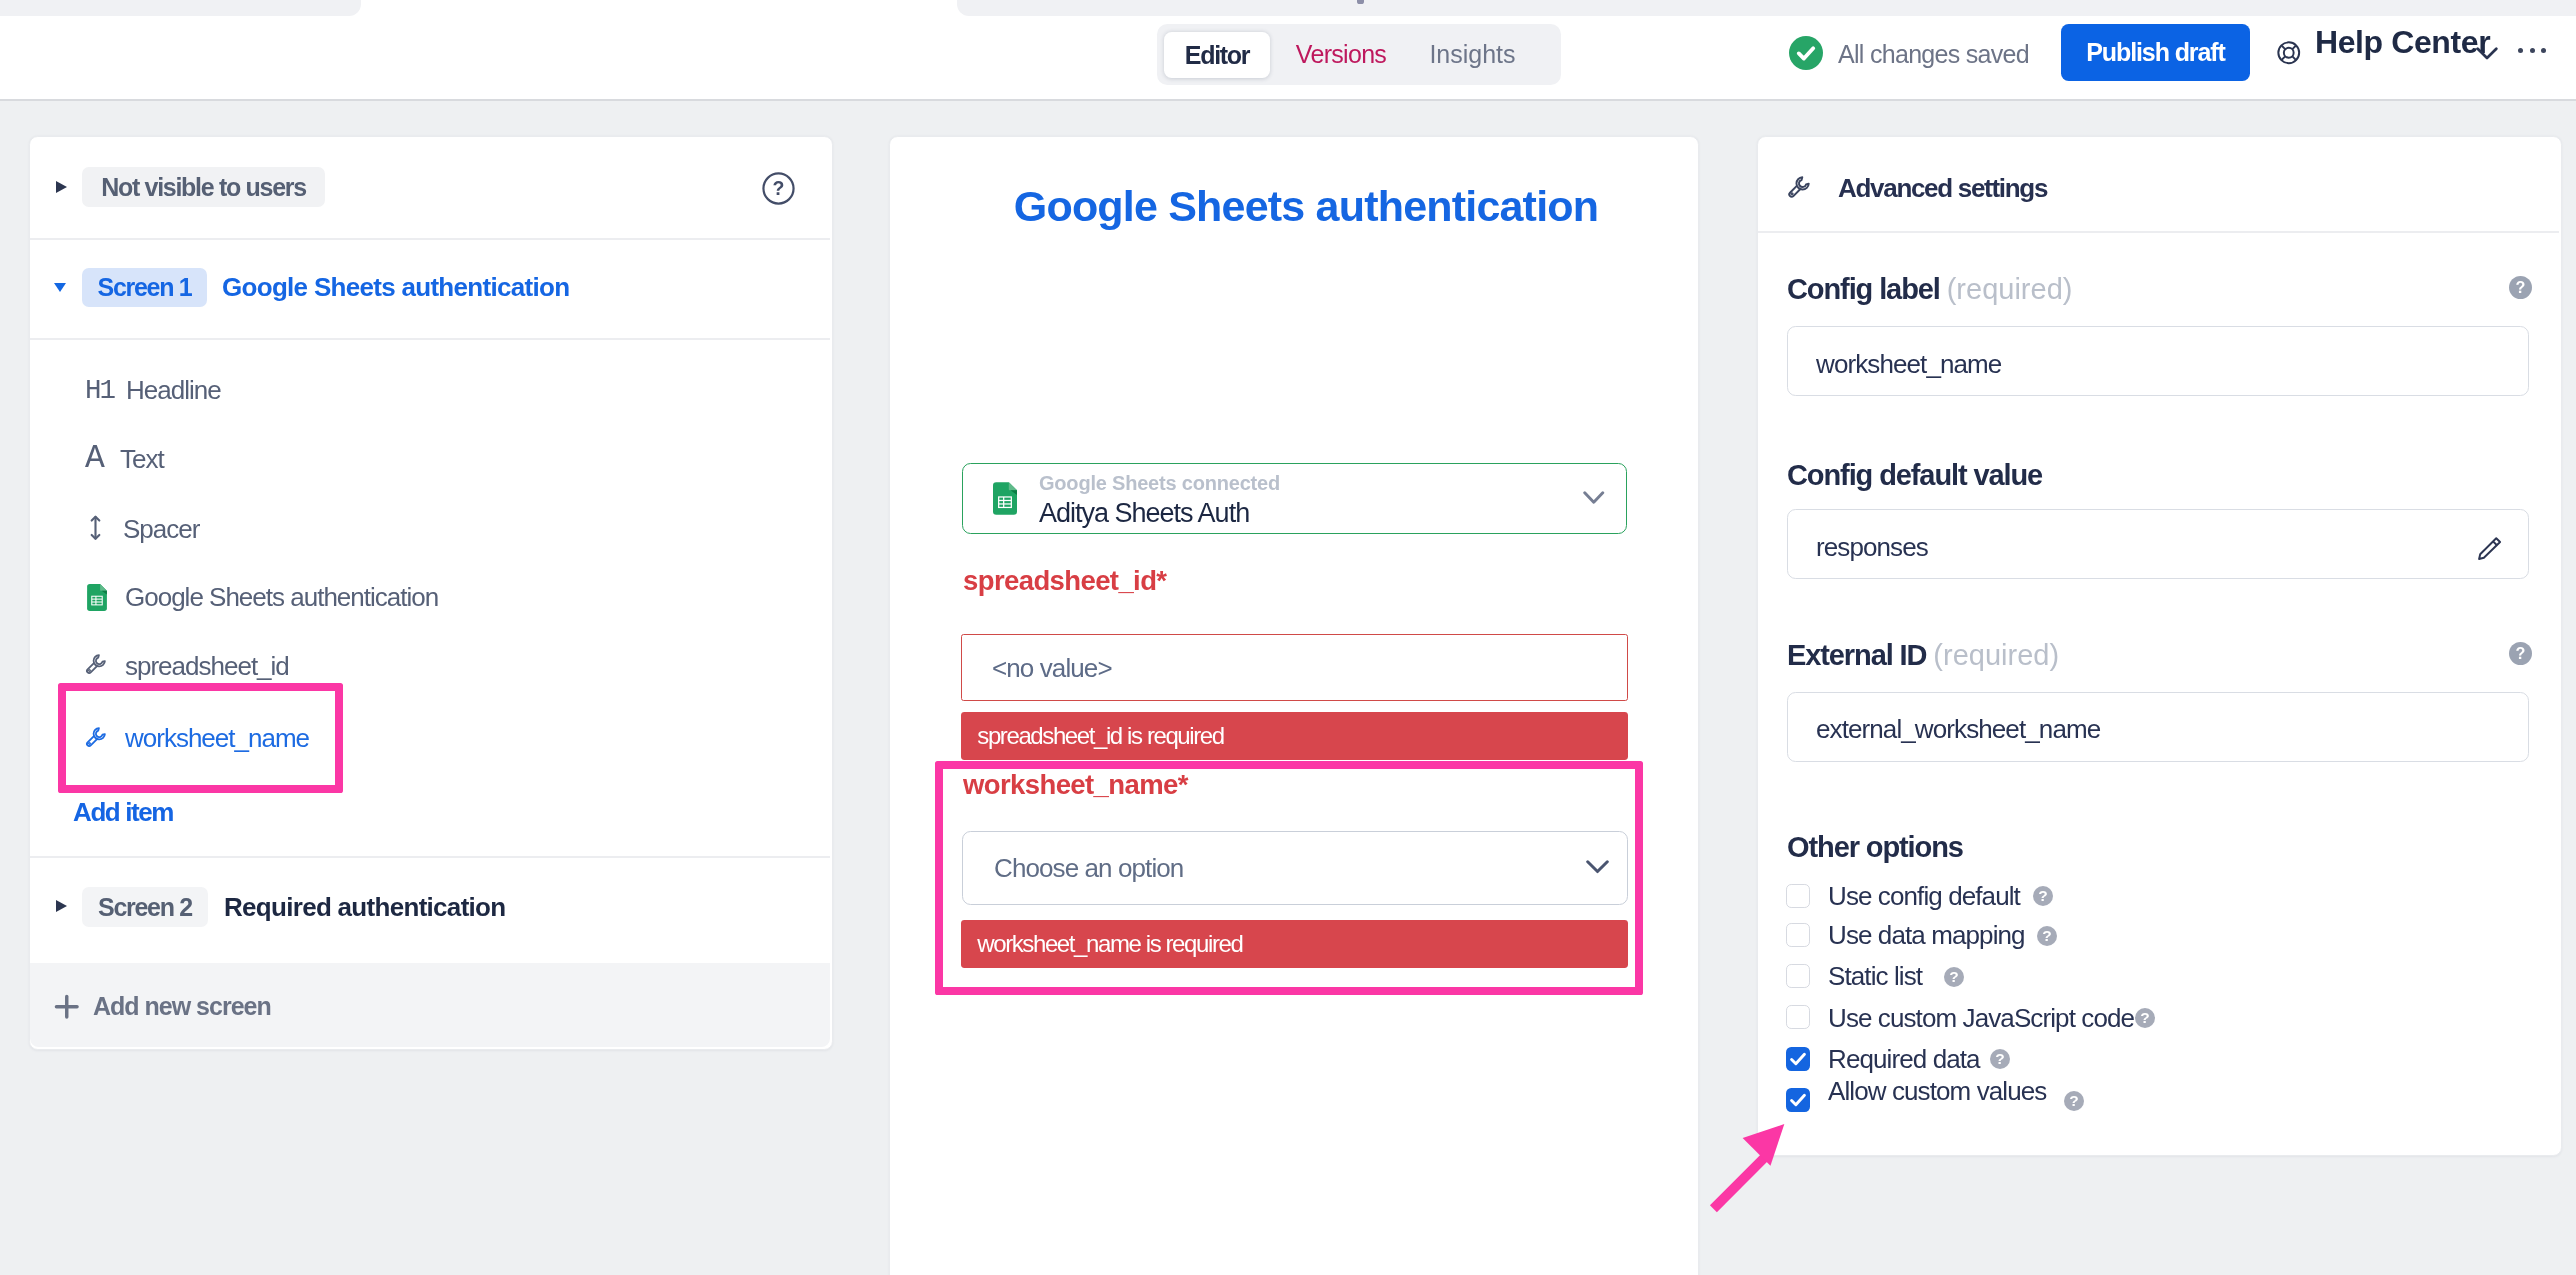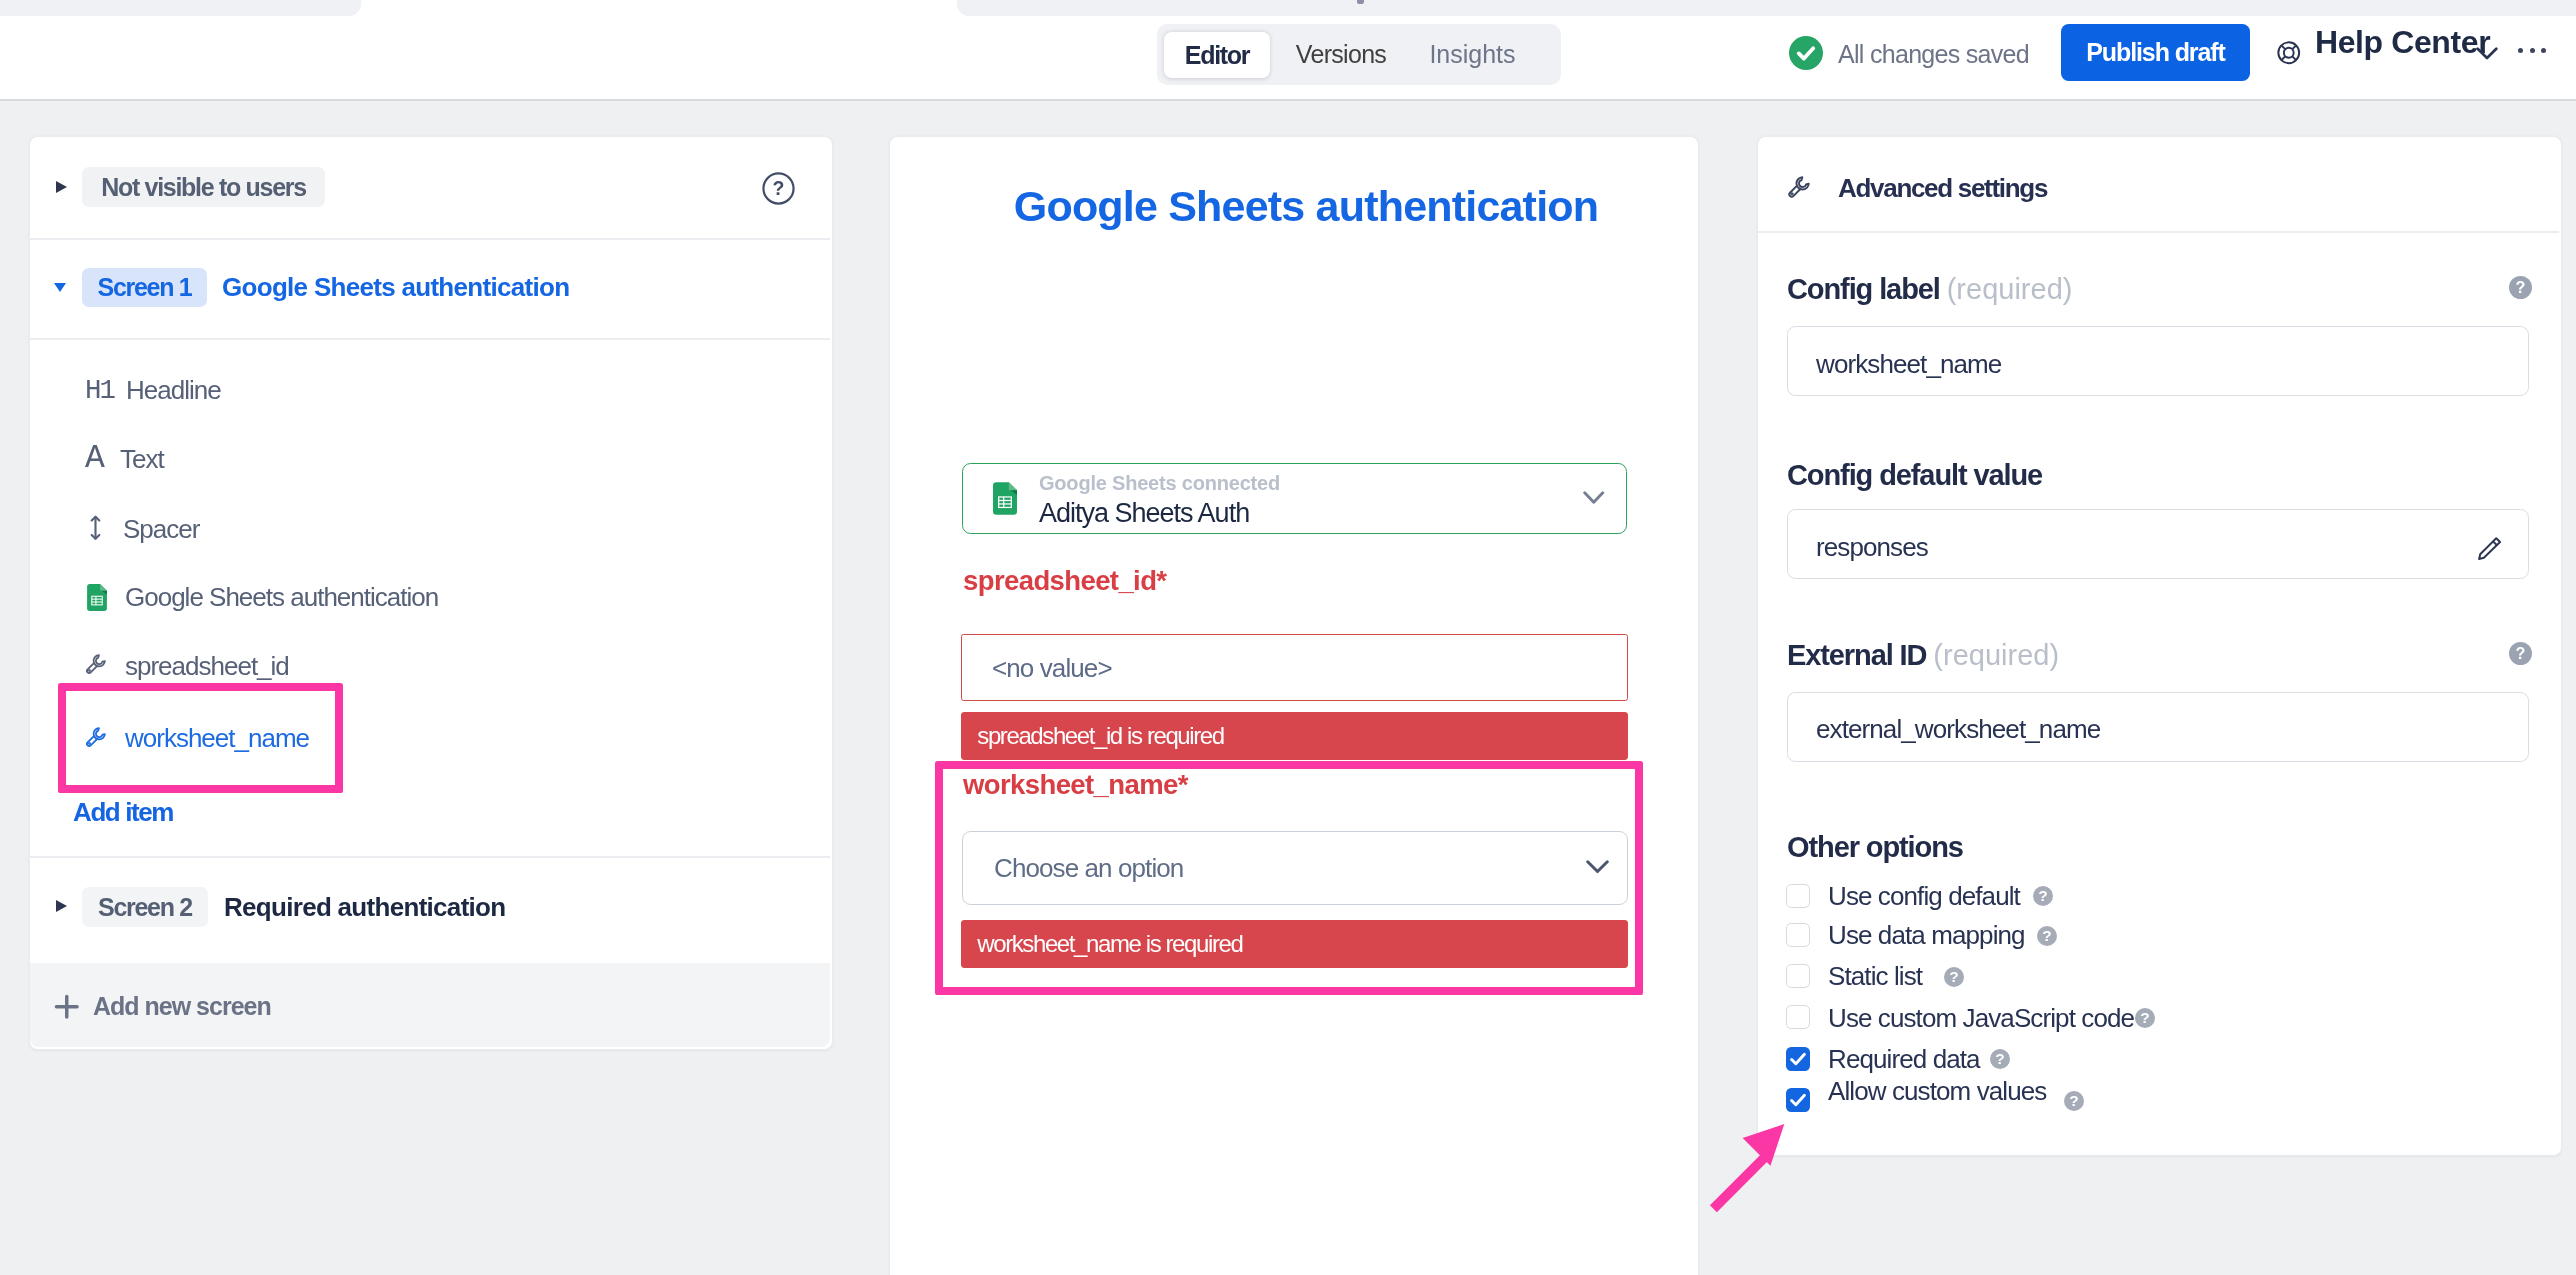--- a/index.html
+++ b/index.html
@@ -24,21 +24,21 @@
 <div class="abs" style="left:0;top:0;width:361px;height:15.5px;background:#f0f1f4;border-bottom-right-radius:12px;"></div>
 <div class="abs" style="left:957px;top:0;width:1619px;height:15.5px;background:#f0f1f4;border-bottom-left-radius:12px;"></div>
 <div class="abs" style="left:1357px;top:0;width:6.9px;height:4.3px;background:#8d8fa8;border-radius:0 0 2.6px 2.6px;"></div>
 
 <div class="abs" style="left:0;top:15.5px;width:2576px;height:83px;background:#fff;"></div>
 <div class="abs" style="left:0;top:99px;width:2576px;height:1.7px;background:#d8dade;"></div>
 
 <div class="abs" style="left:1157px;top:24px;width:404px;height:61px;background:#f0f1f4;border-radius:10.3px;"></div>
 <div class="abs" style="left:1164px;top:32px;width:106px;height:46px;background:#fff;border-radius:7.7px;box-shadow:0 0.9px 4.3px rgba(30,42,72,0.18);"></div>
 <div class="row" style="left:1164px;top:32px;width:106px;height:46px;justify-content:center;font-size:25px;font-weight:700;letter-spacing:-1.3px;color:#212b46;">Editor</div>
-<div class="row" style="left:1270px;top:24px;width:142px;height:61px;justify-content:center;font-size:25px;letter-spacing:-0.7px;color:#404040;">Versions</div>
+<div class="row" style="left:1270px;top:24px;width:142px;height:61px;justify-content:center;font-size:25px;letter-spacing:-0.7px;color:#be185d;">Versions</div>
 <div class="row" style="left:1404px;top:24px;width:137px;height:61px;justify-content:center;font-size:25px;color:#6d7589;">Insights</div>
 
 <svg class="abs" style="left:1789px;top:36px;" width="34" height="34" viewBox="0 0 40 40">
   <circle cx="20" cy="20" r="20" fill="#27a567"></circle>
   <path d="M11.5 20.5 L17.5 26.5 L28.5 14.5" fill="none" stroke="#fff" stroke-width="4.5" stroke-linecap="round" stroke-linejoin="round"></path>
 </svg>
 <div class="row" style="left:1838px;top:15.5px;height:77px;font-size:25px;letter-spacing:-0.7px;color:#6d7487;">All changes saved</div>
 <div class="row" style="left:2061px;top:24px;width:189px;height:57px;justify-content:center;background:#0b63e4;border-radius:7.7px;font-size:25px;font-weight:700;letter-spacing:-1.1px;color:#fff;">Publish draft</div>
 <svg class="abs" style="left:2275px;top:39px;" width="27.5" height="27.5" viewBox="0 0 32 32">
   <circle cx="16" cy="16" r="12.1" fill="none" stroke="#2a3450" stroke-width="2.3"></circle>

